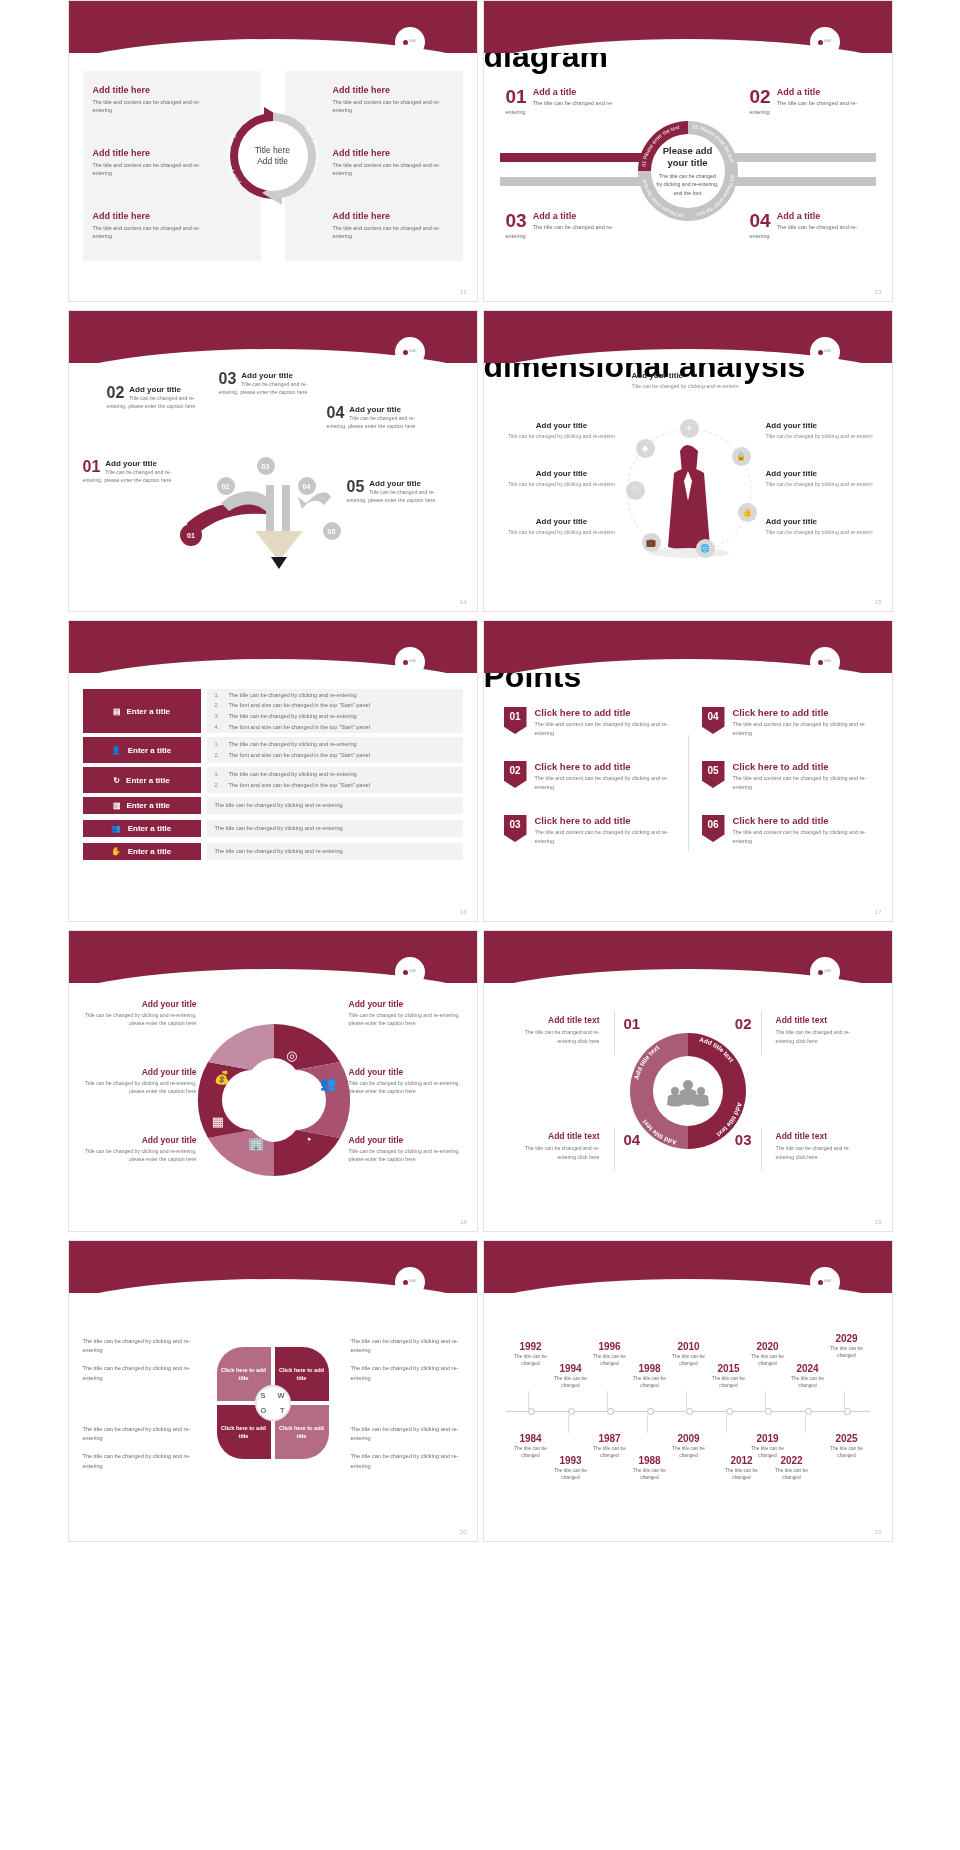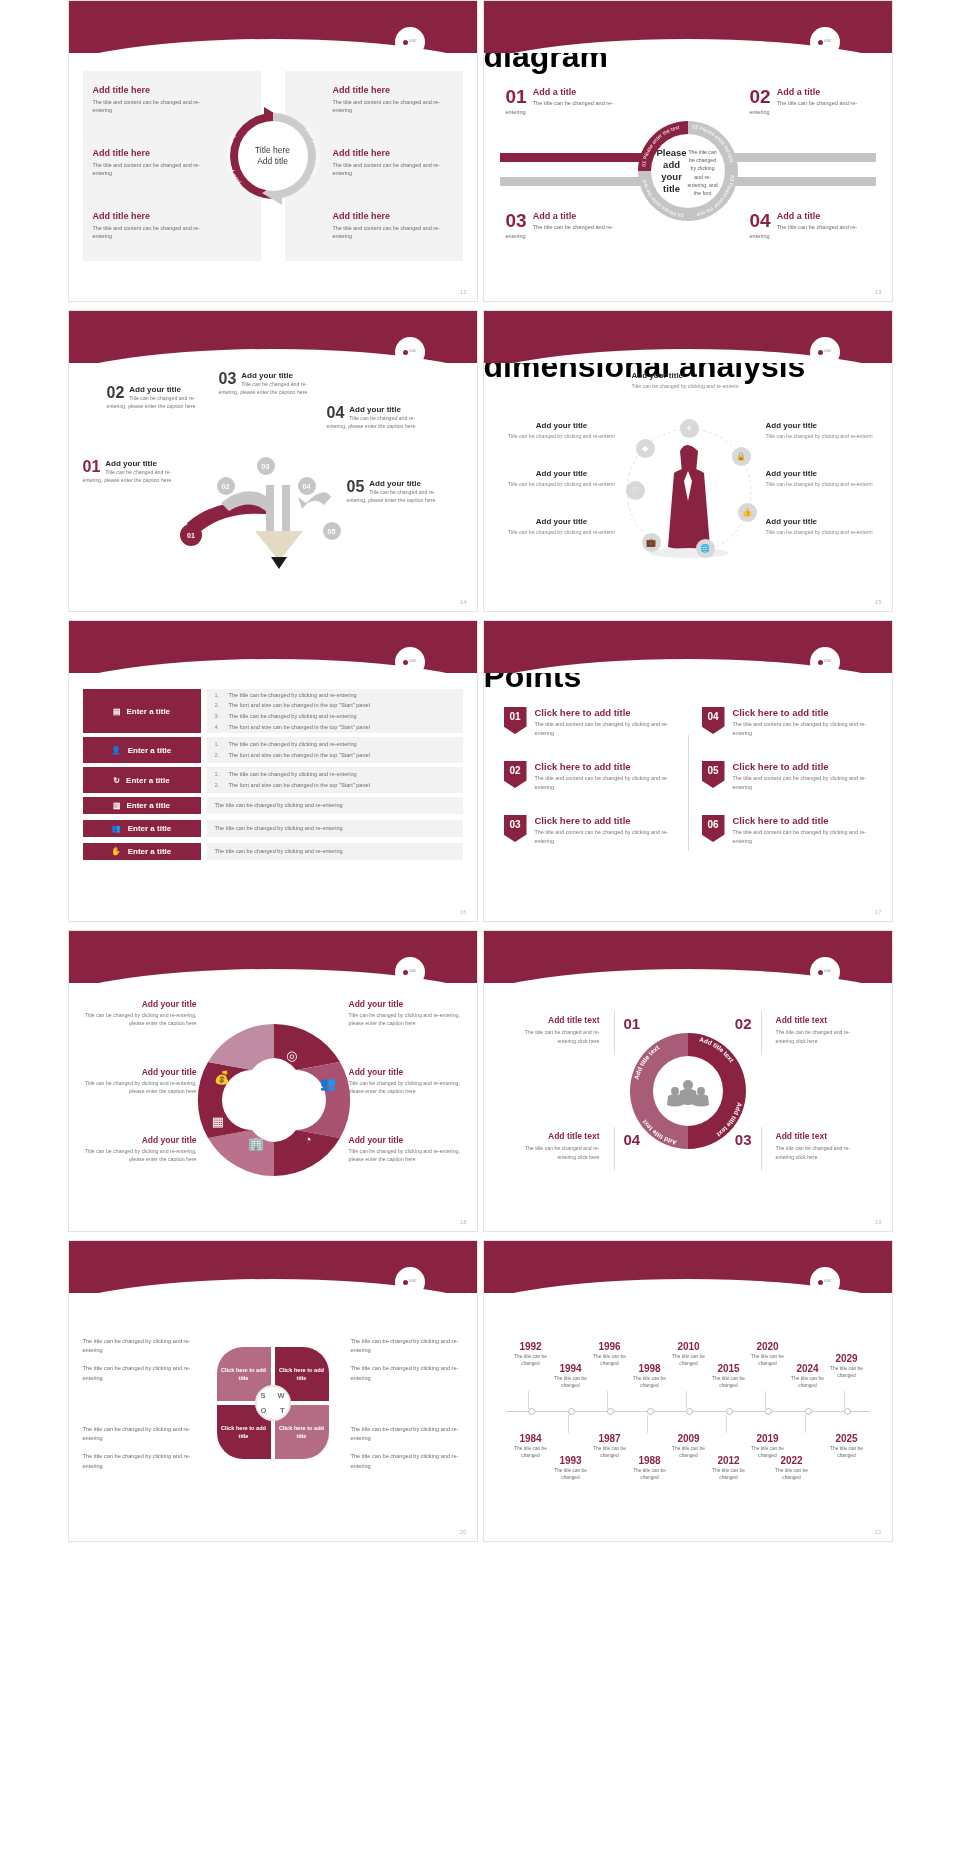--- a/index.html
+++ b/index.html
@@ -43,21 +43,21 @@
   .s12 .hub span { font-size:8.5px; color:#3a3a3a; line-height:1.35; }
 
   
   .s13 .q { position:absolute; width:120px; }
   .s13 .q .n { font-size:19px; line-height:1; float:left; margin-right:6px; }
   .s13 .q h3 { font-size:9px; color:#8a2342; font-weight:bold; margin-bottom:2px; }
   .s13 .q p { font-size:5.6px; color:#6d6d6d; line-height:1.6; }
   .s13 .bar { position:absolute; height:9px; }
   .s13 .dhub { position:absolute; left:50%; top:50%; transform:translate(-50%,-50%);
                width:74px; height:74px; border-radius:50%; background:#fff;
-               display:flex; flex-direction:row; align-items:center;
+               display:flex; flex-direction:column; align-items:center;
                justify-content:center; text-align:center; padding:0 6px; }
   .s13 .dhub h4 { font-size:9.5px; color:#2b2b2b; font-weight:bold; line-height:1.25; }
   .s13 .dhub p { font-size:5.2px; color:#5c5c5c; line-height:1.6; margin-top:3px; }
 
   
   .s14 .it { position:absolute; width:106px; }
   .s14 .it .n { font-size:16px; float:left; margin-right:5px; line-height:1; }
   .s14 .it h3 { font-size:8px; color:#2b2b2b; font-weight:bold; }
   .s14 .it p { font-size:5.2px; color:#7a7a7a; line-height:1.55; }
   .s14 .nodec { position:absolute; width:18px; height:18px; border-radius:50%;
@@ -762,21 +762,21 @@
       <p>The title can be changed</p>
     </div>
     <div class="ev" style="left:182px;top:48px">
       <div class="y">2010</div>
       <p>The title can be changed</p>
     </div>
     <div class="ev" style="left:261px;top:48px">
       <div class="y">2020</div>
       <p>The title can be changed</p>
     </div>
-    <div class="ev" style="left:340px;top:60px">
+    <div class="ev" style="left:340px;top:40px">
       <div class="y">2029</div>
       <p>The title can be changed</p>
     </div>
 
     <div class="ev" style="left:64px;top:70px">
       <div class="y">1994</div>
       <p>The title can be changed</p>
     </div>
     <div class="ev" style="left:143px;top:70px">
       <div class="y">1998</div>
@@ -833,21 +833,21 @@
     </div>
 
     <div class="ev" style="left:64px;top:162px">
       <div class="y">1993</div>
       <p>The title can be changed</p>
     </div>
     <div class="ev" style="left:143px;top:162px">
       <div class="y">1988</div>
       <p>The title can be changed</p>
     </div>
-    <div class="ev" style="left:222px;top:162px">
+    <div class="ev" style="left:235px;top:162px">
       <div class="y">2012</div>
       <p>The title can be changed</p>
     </div>
     <div class="ev" style="left:285px;top:162px">
       <div class="y">2022</div>
       <p>The title can be changed</p>
     </div>
   </div>
   <div class="pnum">21</div>
 </div>

